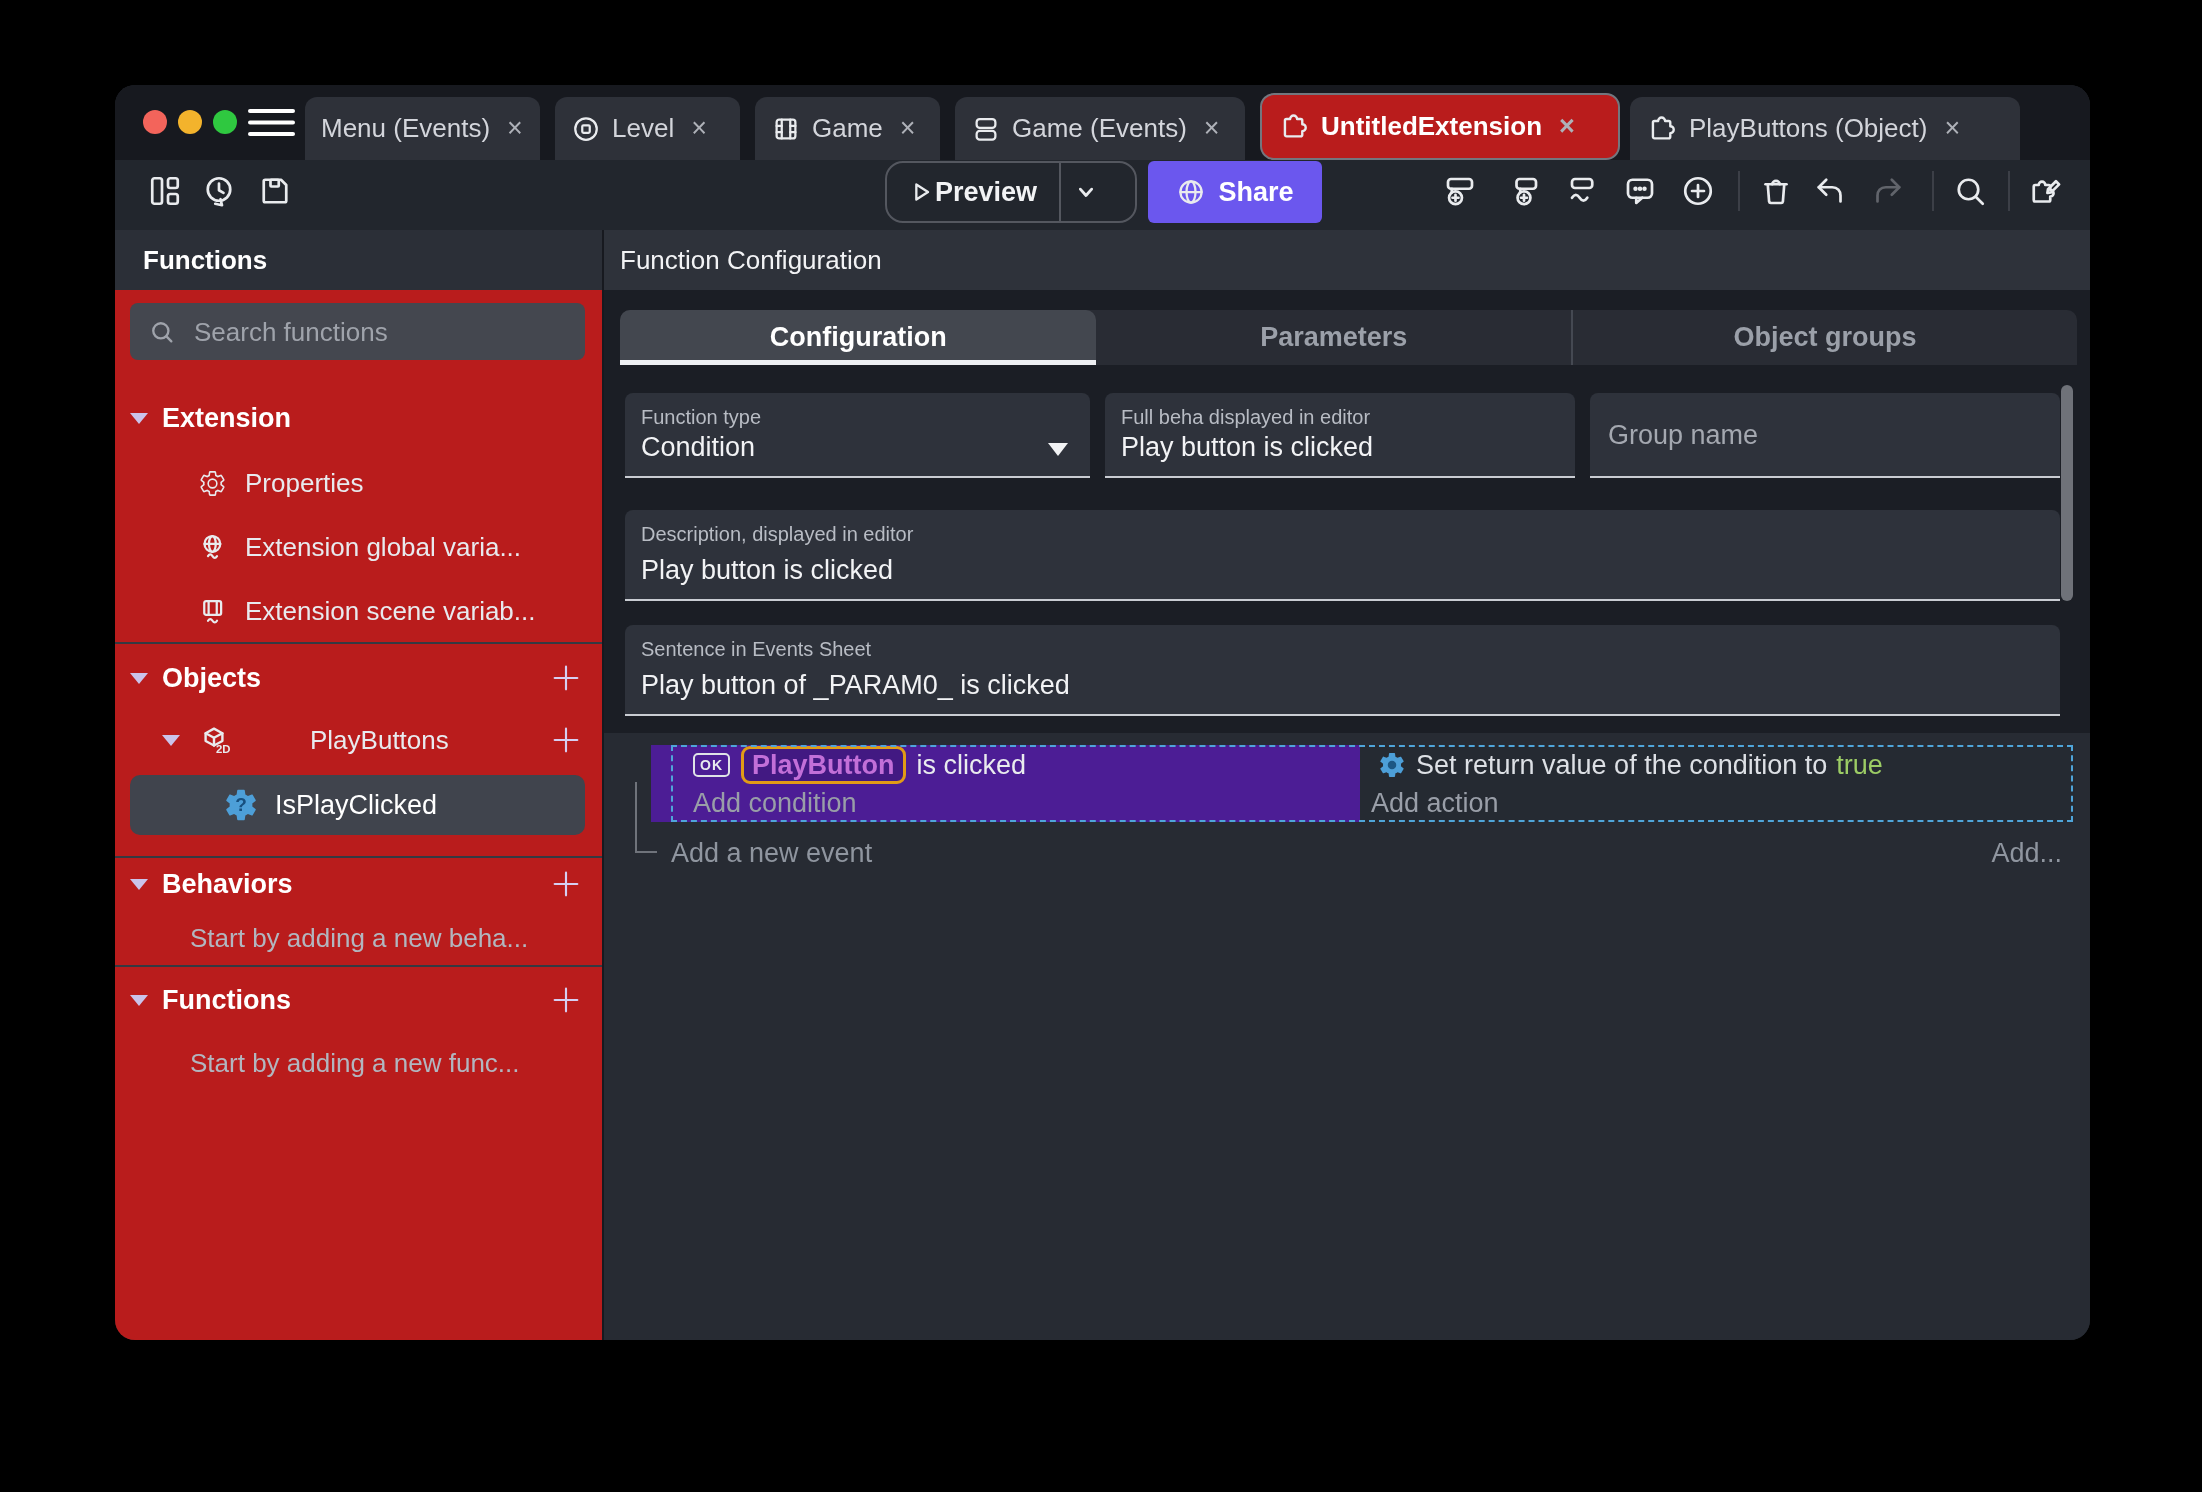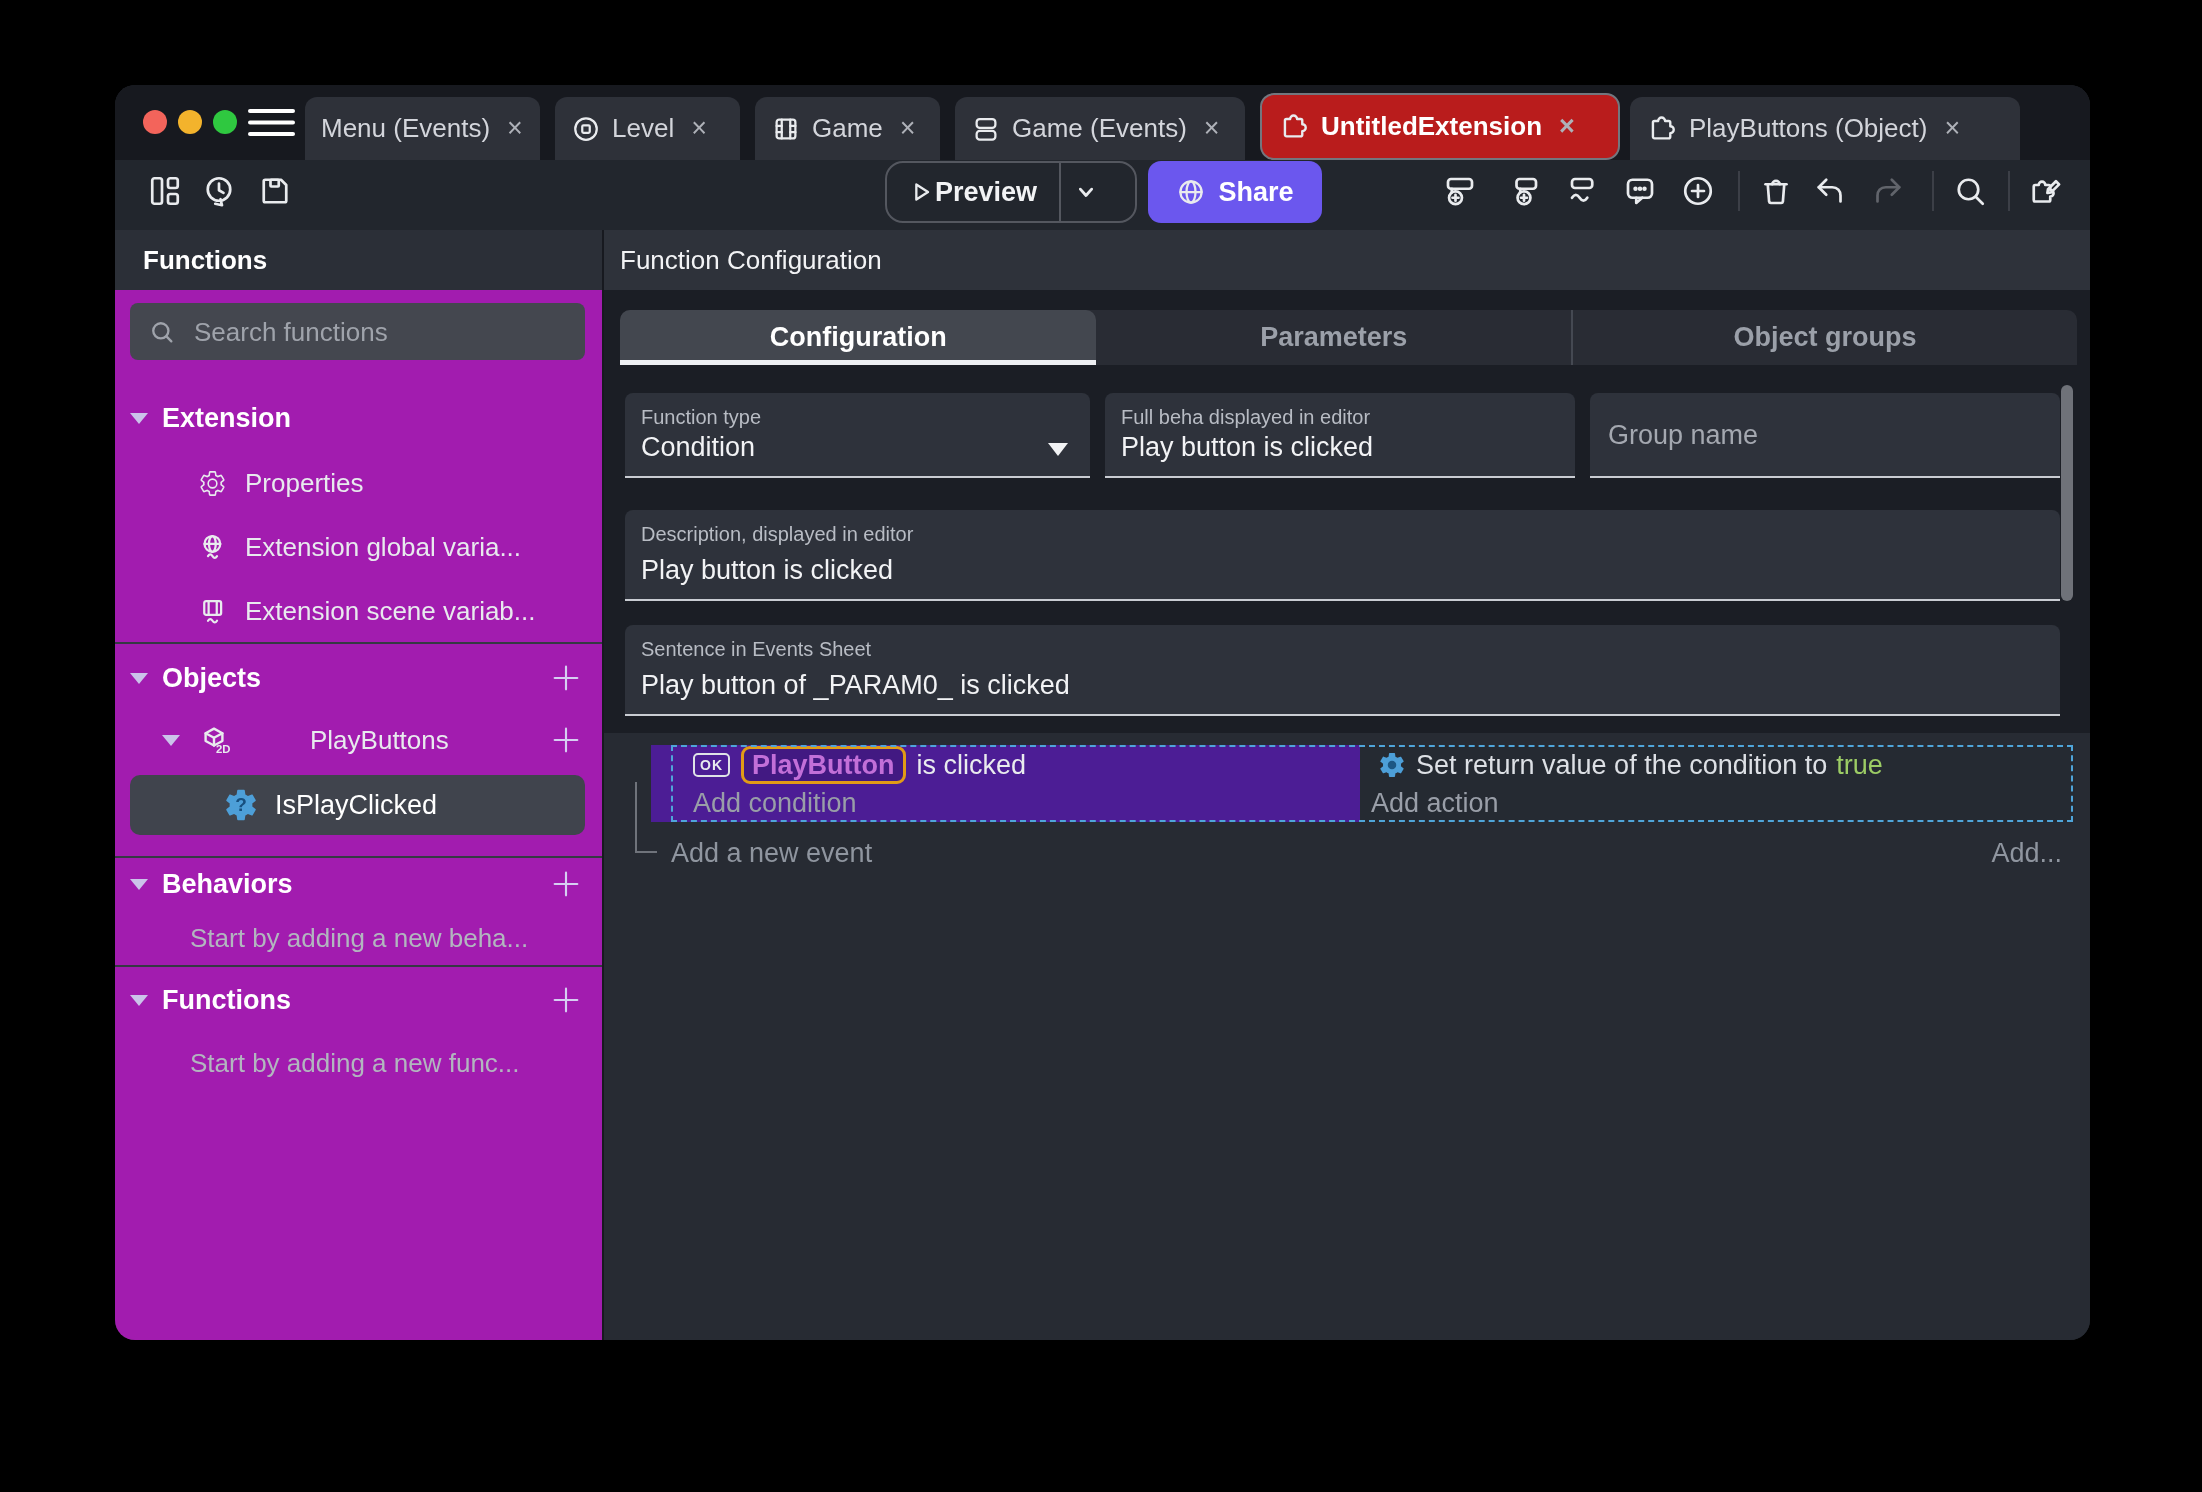--- a/index.html
+++ b/index.html
@@ -16,30 +16,30 @@
   .dot{width:24px;height:24px;border-radius:50%;top:25px;}
   .tab{bottom:0;height:63px;background:#2e3139;border-radius:12px 12px 0 0;display:flex;align-items:center;padding:0 16px;gap:11px;color:#d3d5db;font-size:26px;box-sizing:border-box;cursor:pointer;}
   .tab .x{color:#aeb1b8;font-size:27px;margin-left:6px;}
   .tab.active{height:67px;background:#b91c1c;border:2px solid #73767e;border-radius:14px;color:#fff;font-weight:700;}
 
   
   .toolbar-btn{cursor:pointer;}
   .preview{left:770px;top:76px;width:252px;height:62px;border:2px solid #54575f;border-radius:18px;box-sizing:border-box;display:flex;align-items:center;color:#f2f3f5;}
   .preview .lbl{font-size:27px;font-weight:700;}
   .preview .div{width:2px;height:58px;background:#54575f;margin-left:22px;}
-  .share{left:1033px;top:76px;width:174px;height:62px;background:#6b57ee;border-radius:13px;display:flex;align-items:center;justify-content:center;gap:12px;color:#fff;font-size:27px;font-weight:700;text-align:right;}
+  .share{left:1033px;top:76px;width:174px;height:62px;background:#6b57ee;border-radius:6px;display:flex;align-items:center;justify-content:center;gap:12px;color:#fff;font-size:27px;font-weight:700;text-align:right;}
   .tbdiv{top:86px;width:2px;height:40px;background:#3c3f47;}
 
   
   .sb-header{left:0;top:145px;width:487px;height:60px;background:#2b2f37;color:#fff;font-size:26px;font-weight:600;line-height:60px;padding-left:28px;box-sizing:border-box;}
   .col-div{left:487px;top:145px;width:2px;height:1110px;background:#17191f;}
   .main-header{left:489px;top:145px;width:1486px;height:60px;background:#2e323a;color:#f2f3f5;font-size:26px;line-height:60px;padding-left:16px;box-sizing:border-box;}
 
   
-  .sidebar{left:0;top:205px;width:487px;height:1050px;background:#a21caf;}
+  .sidebar{left:0;top:205px;width:487px;height:1050px;background:#b91c1c;}
   .search{left:15px;top:13px;width:455px;height:57px;background:#44474f;border-radius:8px;}
   .search input{position:absolute;left:62px;top:0;width:380px;height:57px;background:transparent;border:none;outline:none;color:#fff;font-size:26px;font-family:inherit;}
   .search input::placeholder{color:#9fa3ab;}
   .row{left:0;width:487px;height:44px;display:flex;align-items:center;cursor:pointer;}
   .caret{width:0;height:0;border-left:9px solid transparent;border-right:9px solid transparent;border-top:11px solid #cbc3ea;}
   .sec-lbl{color:#fff;font-size:27px;font-weight:700;}
   .item-lbl{color:#e8eaee;font-size:26px;}
   .empty-lbl{color:#b2b6bf;font-size:26px;}
   .plus{position:absolute;right:20px;top:50%;transform:translateY(-50%);}
   .sb-div{left:0;width:487px;height:2px;background:#353942;}

